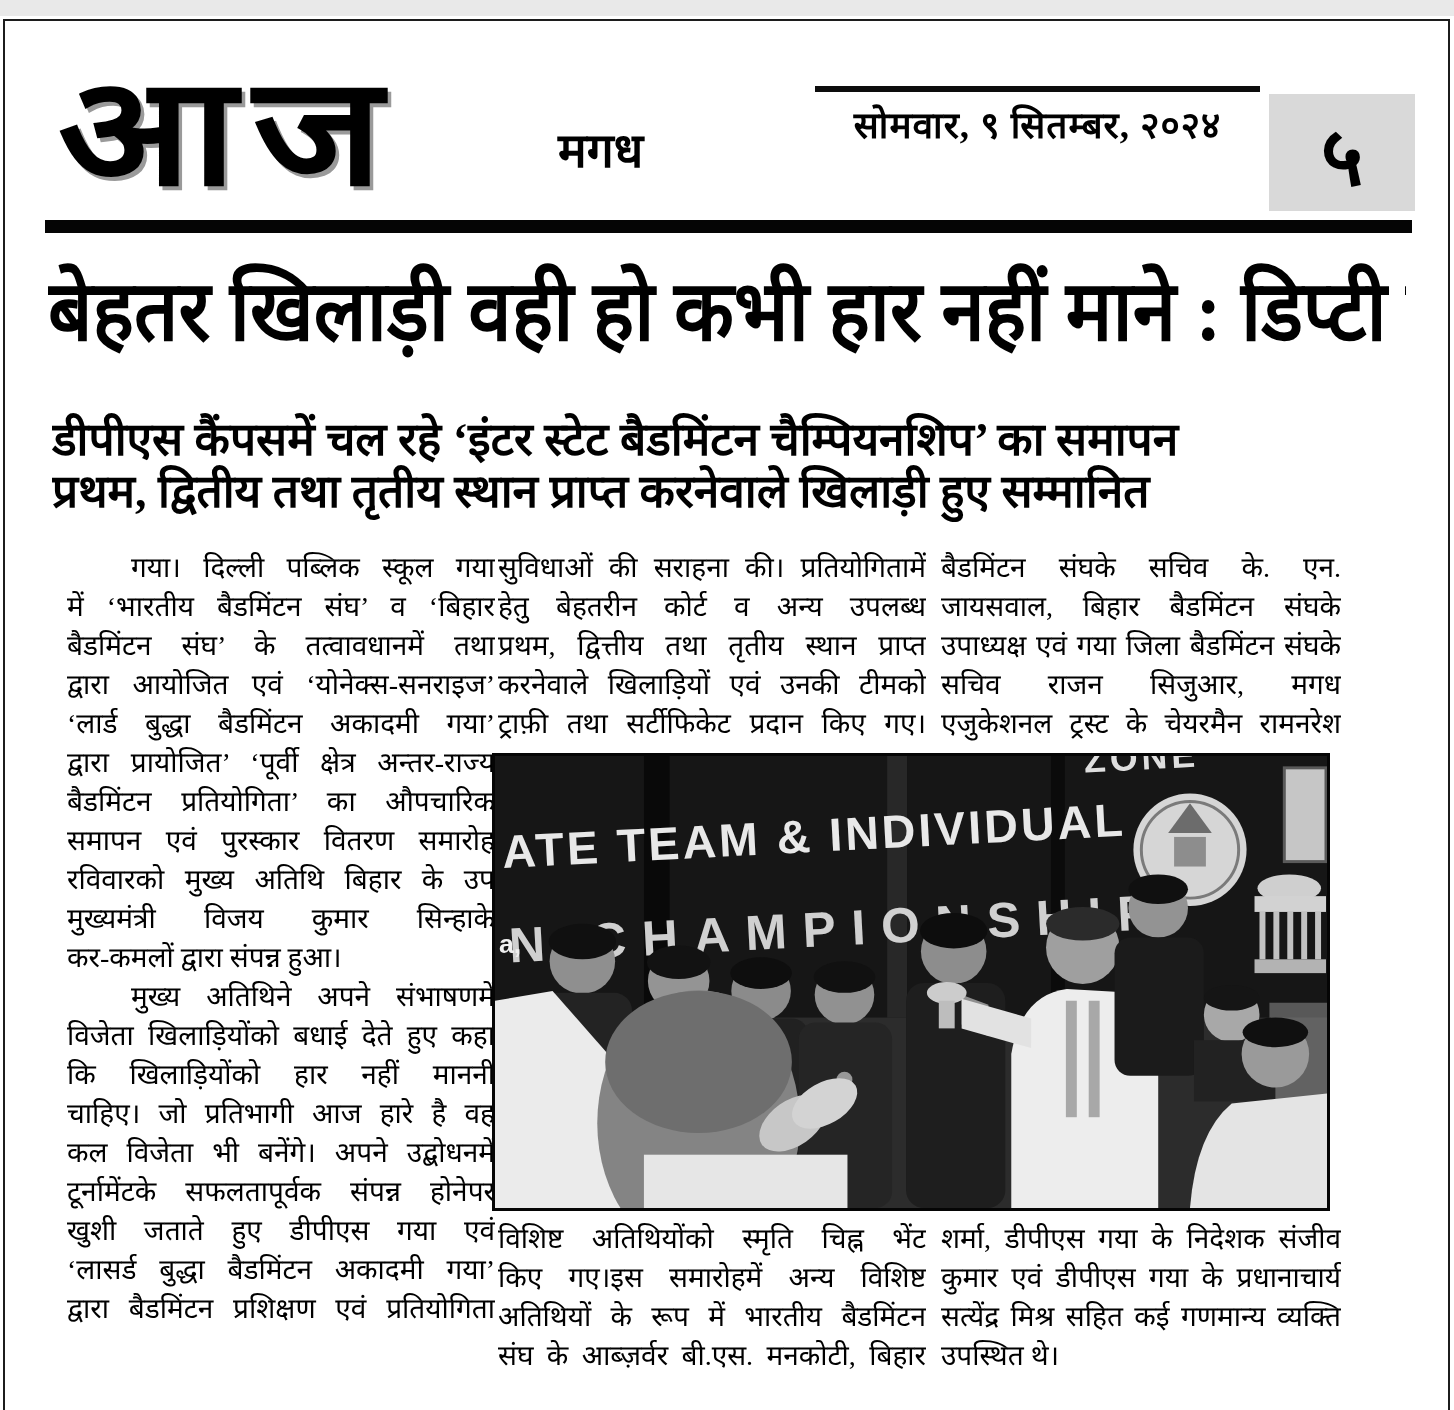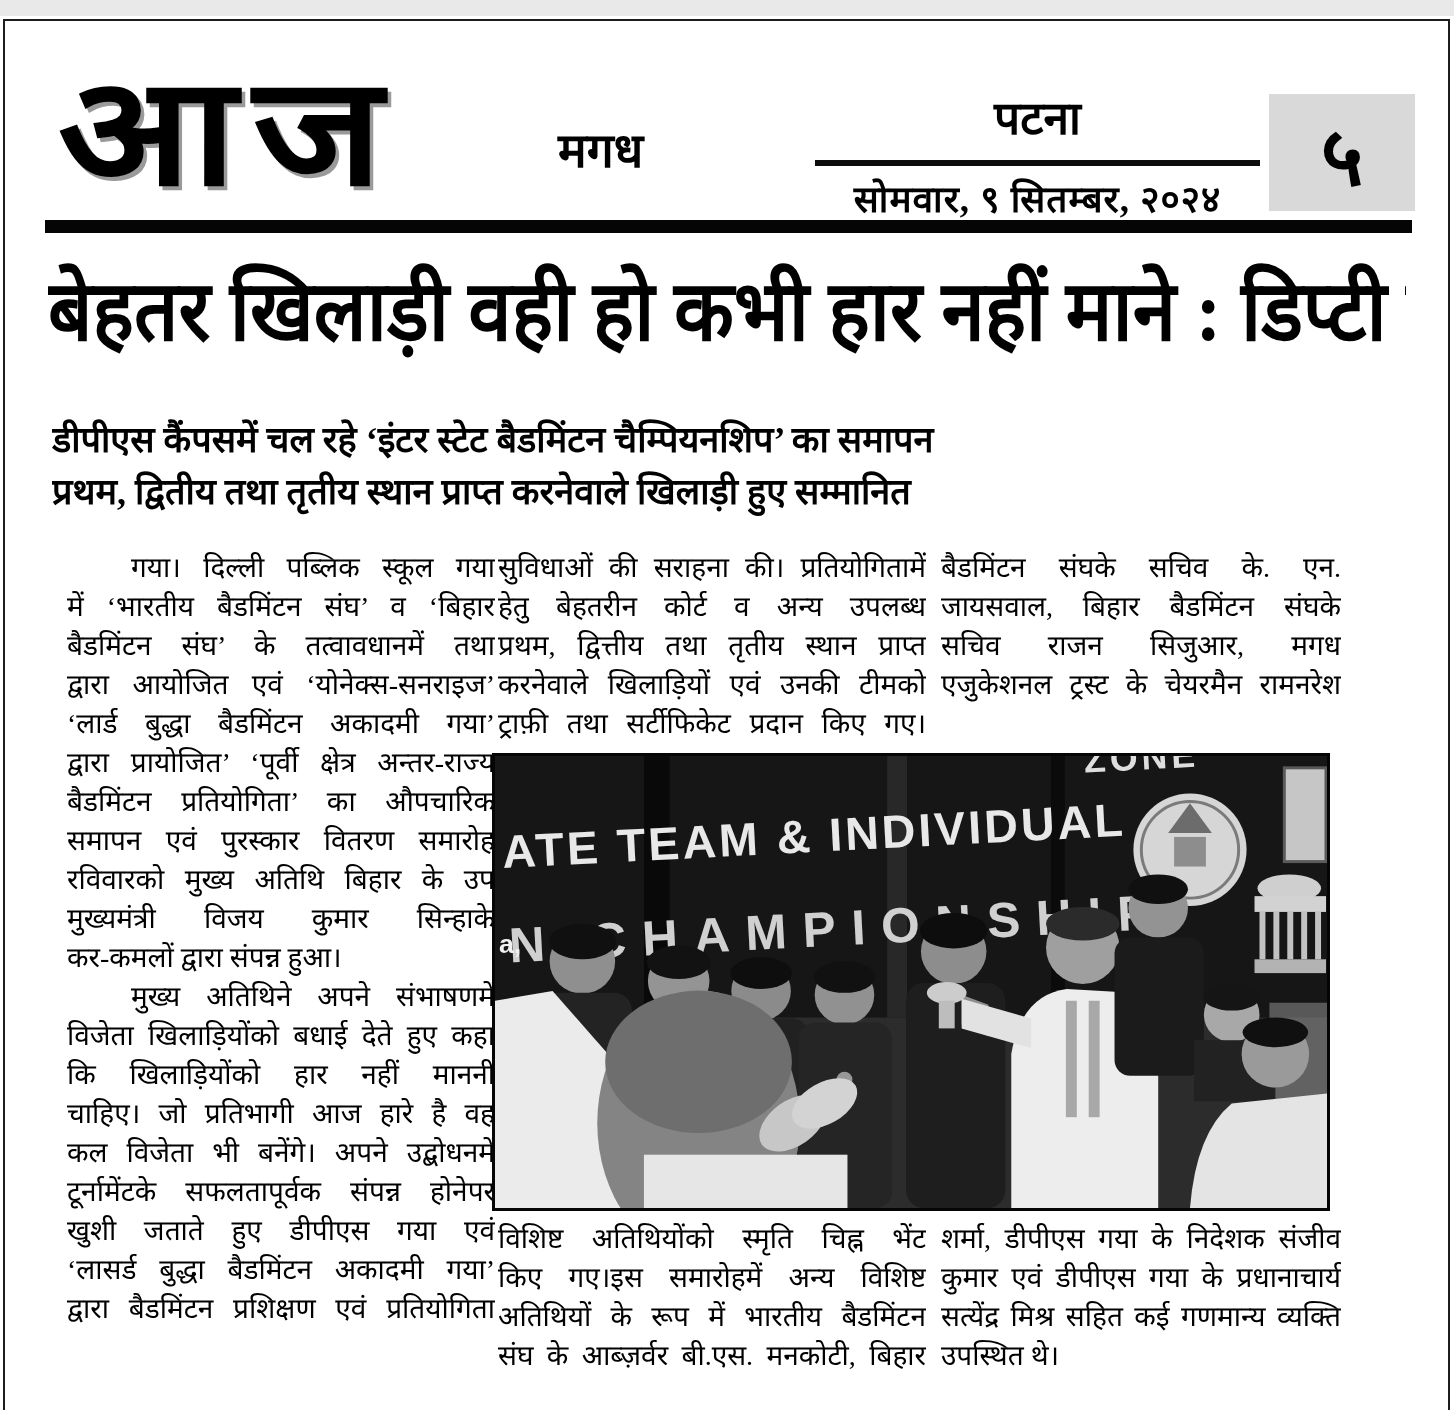--- a/index.html
+++ b/index.html
@@ -30,21 +30,21 @@
   }
   .header-rule{position:absolute;left:45px;top:204px;width:1367px;height:13px;background:#050505;}
   
   .headline{
     position:absolute;left:48px;top:232px;width:1358px;
     font-size:78px;font-weight:900;line-height:118px;
     white-space:nowrap;overflow:hidden;
     text-align:justify;text-align-last:justify;
     transform:scale(1,1.08);transform-origin:left top;
   }
-  .subhead{position:absolute;left:52px;width:1360px;font-size:36px;font-weight:800;line-height:60px;white-space:nowrap;overflow:hidden;}
+  .subhead{position:absolute;left:52px;width:1360px;font-size:46px;font-weight:800;line-height:60px;white-space:nowrap;overflow:hidden;}
   .subhead1{top:394px;}
   .subhead2{top:446px;}
   
   .col{position:absolute;font-size:28px;line-height:39px;}
   .col .line{
     height:39px;white-space:nowrap;overflow:hidden;
     text-align:justify;text-align-last:justify;
   }
   .col .line.indent{text-indent:64px;}
   .col .line.short{text-align-last:left;}
@@ -63,21 +63,20 @@
 </style>
 </head>
 <body>
 
 <div class="page">
   <div class="page-border"></div>
 
   <div class="logo">आज</div>
   <div class="section">मगध</div>
   <div class="cityblock">
-    <div class="city">पटना</div>
     <div class="city-rule"></div>
     <div class="dateline">सोमवार, ९ सितम्बर, २०२४</div>
   </div>
   <div class="pagebox">
     <span>५</span>
   </div>
   <div class="header-rule"></div>
 
   <div class="headline">बेहतर खिलाड़ी वही हो कभी हार नहीं माने : डिप्टी सीएम</div>
   <div class="subhead subhead1">डीपीएस कैंपसमें चल रहे ‘इंटर स्टेट बैडमिंटन चैम्पियनशिप’ का समापन</div>
@@ -108,20 +107,21 @@
   <div class="col col2t">
       <div class="line">सुविधाओं की सराहना की। प्रतियोगितामें</div>
       <div class="line">हेतु बेहतरीन कोर्ट व अन्य उपलब्ध</div>
       <div class="line">प्रथम, द्वित्तीय तथा तृतीय स्थान प्राप्त</div>
       <div class="line">करनेवाले खिलाड़ियों एवं उनकी टीमको</div>
       <div class="line">ट्राफ़ी तथा सर्टीफिकेट प्रदान किए गए।</div>
     </div>
   <div class="col col3t">
       <div class="line">बैडमिंटन संघके सचिव के. एन.</div>
       <div class="line">जायसवाल, बिहार बैडमिंटन संघके</div>
+      <div class="line">उपाध्यक्ष एवं गया जिला बैडमिंटन संघके</div>
       <div class="line">सचिव राजन सिजुआर, मगध</div>
       <div class="line">एजुकेशनल ट्रस्ट के चेयरमैन रामनरेश</div>
     </div>
   <div class="col col2b">
       <div class="line">विशिष्ट अतिथियोंको स्मृति चिह्न भेंट</div>
       <div class="line">किए गए।इस समारोहमें अन्य विशिष्ट</div>
       <div class="line">अतिथियों के रूप में भारतीय बैडमिंटन</div>
       <div class="line">संघ के आब्ज़र्वर बी.एस. मनकोटी, बिहार</div>
     </div>
   <div class="col col3b">

